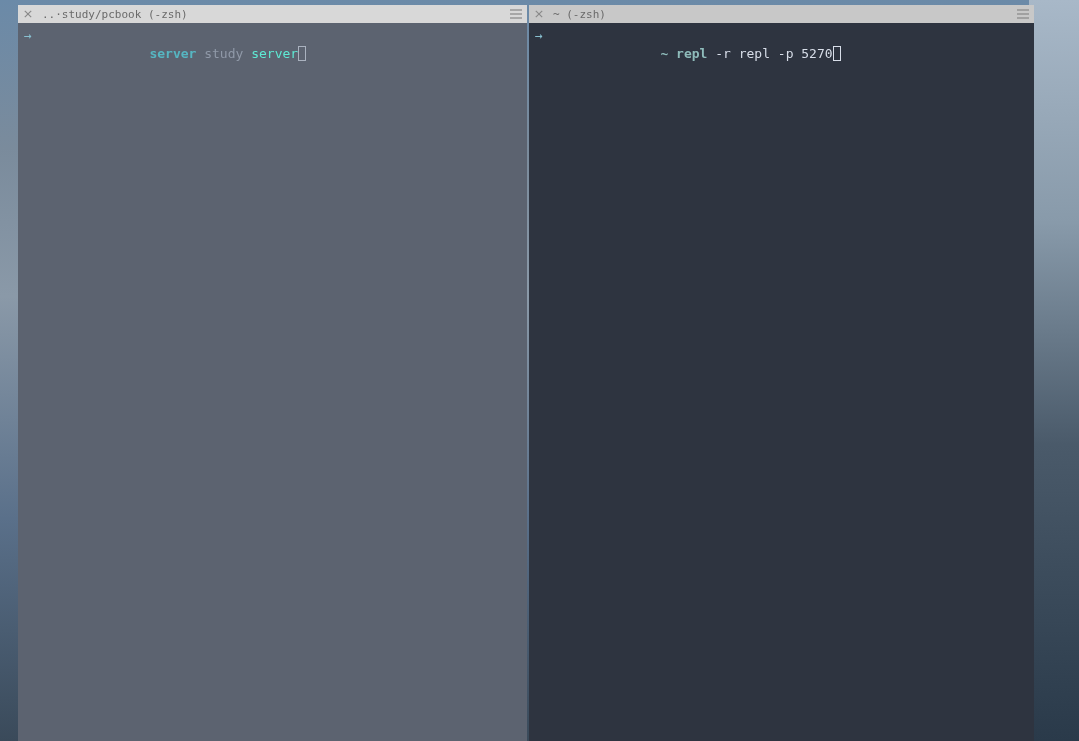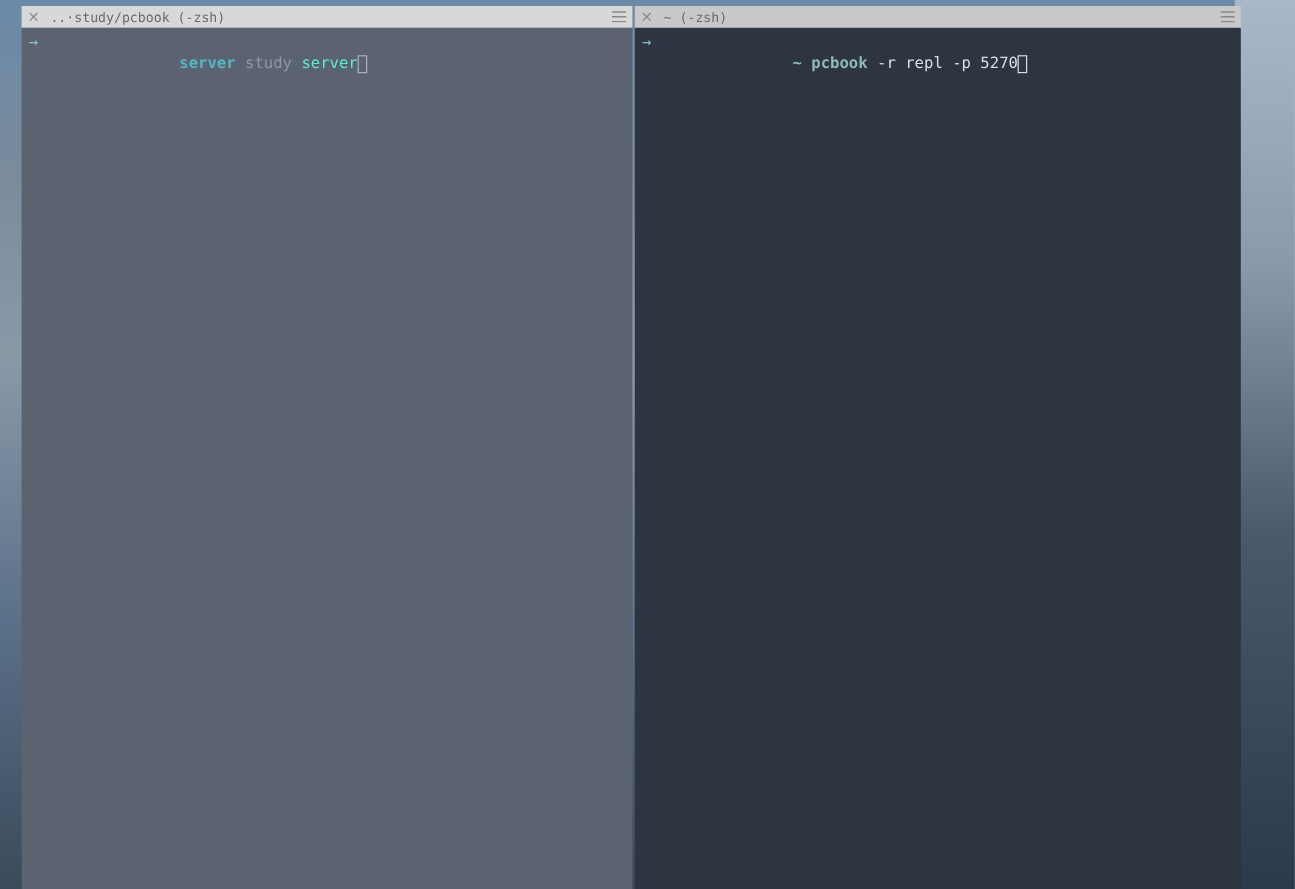--- a/index.html
+++ b/index.html
@@ -208,21 +208,21 @@
                 <line x1="0" y1="1" x2="12" y2="1" stroke="currentColor" stroke-width="1.2"></line>
                 <line x1="0" y1="5" x2="12" y2="5" stroke="currentColor" stroke-width="1.2"></line>
                 <line x1="0" y1="9" x2="12" y2="9" stroke="currentColor" stroke-width="1.2"></line>
               </svg>
           </span>
         </div>
         <div class="terminal-body terminal-body-right right">
           <div class="prompt-line">
             <span class="arrow">→</span>
             <span>
-              <span class="dir">~</span><span class="exec-name"> pcbook</span><span class="cmd"> -r repl -p 5270</span><span class="cursor-block"></span>
+              <span class="dir">~</span><span class="exec-name"> repl</span><span class="cmd"> -r repl -p 5270</span><span class="cursor-block"></span>
             </span>
           </div>
         </div>
       </div>
 
     </div>
   </div>
 </div>
 
 </body></html>

